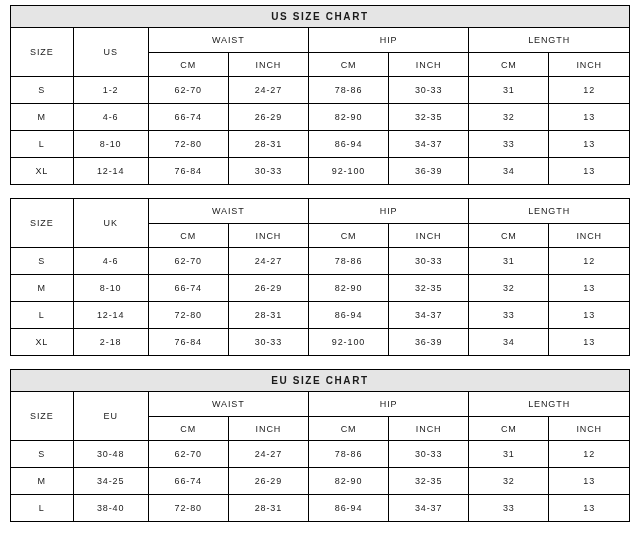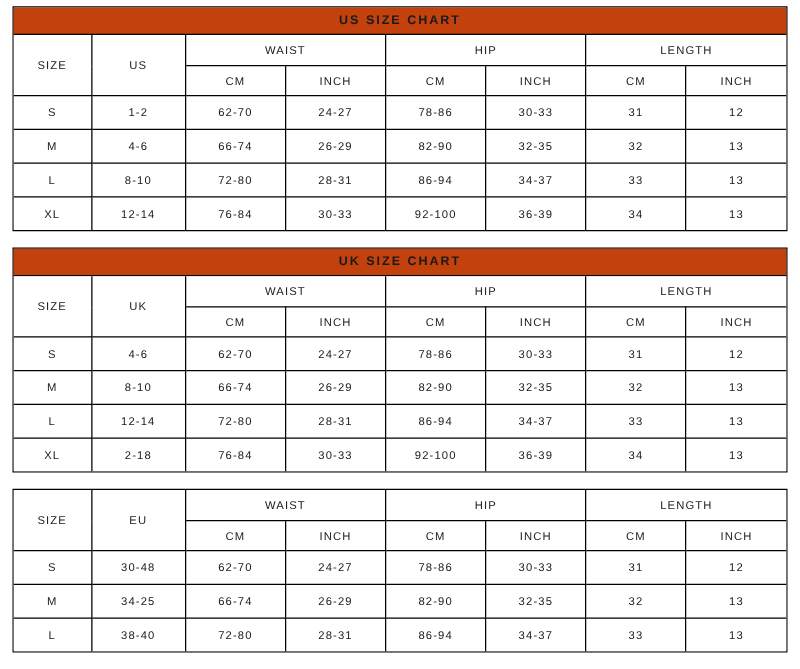--- a/index.html
+++ b/index.html
@@ -27,21 +27,21 @@
     background: #fff;
   }
   .chart-block:first-child { margin-top: 5px; }
   .chart-title {
     text-align: center;
     font-size: 10px;
     letter-spacing: 1.6px;
     font-weight: bold;
     padding: 5px 0 5px 0;
     border-bottom: 1px solid #000;
-    background: #c2410c;
+    background: #e5e5e5;
   }
   table.size-table {
     border-collapse: collapse;
     width: 100%;
     table-layout: fixed;
   }
   table.size-table th,
   table.size-table td {
     border: 1px solid #000;
     text-align: center;
@@ -147,21 +147,20 @@
           <td>92-100</td>
           <td>36-39</td>
           <td>34</td>
           <td>13</td>
         </tr>
       </tbody>
     </table>
   </div>
 
   <div class="chart-block">
-    <div class="chart-title">UK SIZE CHART</div>
     <table class="size-table">
       <colgroup>
         <col class="col-size">
           <col class="col-region">
         <col class="col-meas">
           <col class="col-meas">
         <col class="col-meas">
           <col class="col-meas">
         <col class="col-meas">
           <col class="col-meas">
@@ -222,20 +221,21 @@
           <td>92-100</td>
           <td>36-39</td>
           <td>34</td>
           <td>13</td>
         </tr>
       </tbody>
     </table>
   </div>
 
   <div class="chart-block">
+    <div class="chart-title">EU SIZE CHART</div>
     <table class="size-table">
       <colgroup>
         <col class="col-size">
           <col class="col-region">
         <col class="col-meas">
           <col class="col-meas">
         <col class="col-meas">
           <col class="col-meas">
         <col class="col-meas">
           <col class="col-meas">

